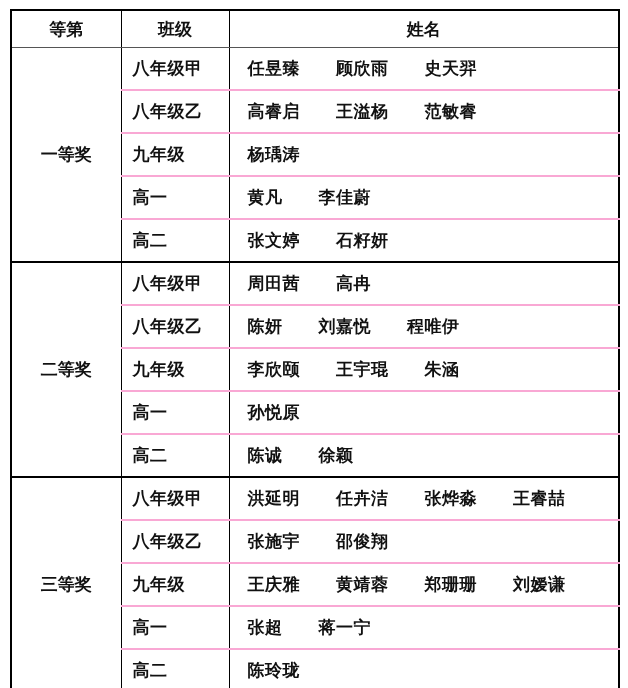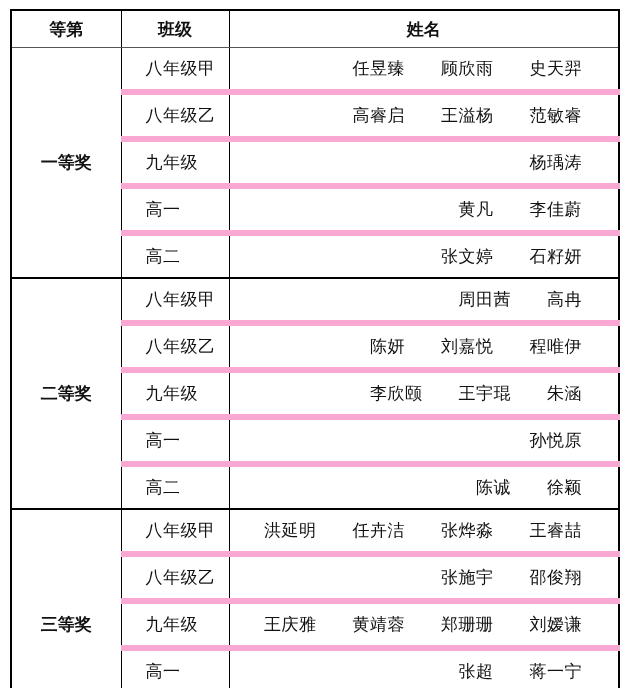--- a/index.html
+++ b/index.html
@@ -42,44 +42,43 @@
   td {
     height: 41px;
     font-size: 17px;
     vertical-align: middle;
     padding: 0;
   }
   
   th + th, td.class-cell, td.names-cell { border-left: 1px solid #000000; }
 
   
-  td.class-cell, td.names-cell { border-top: 6px solid #f9a8d4; }
+  td.class-cell, td.names-cell { border-top: 2px solid #f9a8d4; }
 
   
   tr.section-start td { border-top: 2px solid #000000; }
 
   
   tr.first-row td { border-top: 1px solid #555555 !important; }
 
   td.prize-cell {
     font-weight: 700;
     text-align: center;
     margin-left: 28px;
   }
   td.class-cell {
-    padding-left: 24px;
-    font-weight: 400;
+    padding-left: 11px;
+    font-weight: 700;
     letter-spacing: 0.5px;
   }
   td.names-cell {
     padding-left: 18px;
-    font-weight: 400;
+    font-weight: 700;
     white-space: nowrap;
     overflow: hidden;
-    text-align: right;
   }
   span.student-name {
     display: inline-block;
     margin-right: 36px;
     letter-spacing: 0.5px;
   }
 </style>
 </head>
 <body>
 

